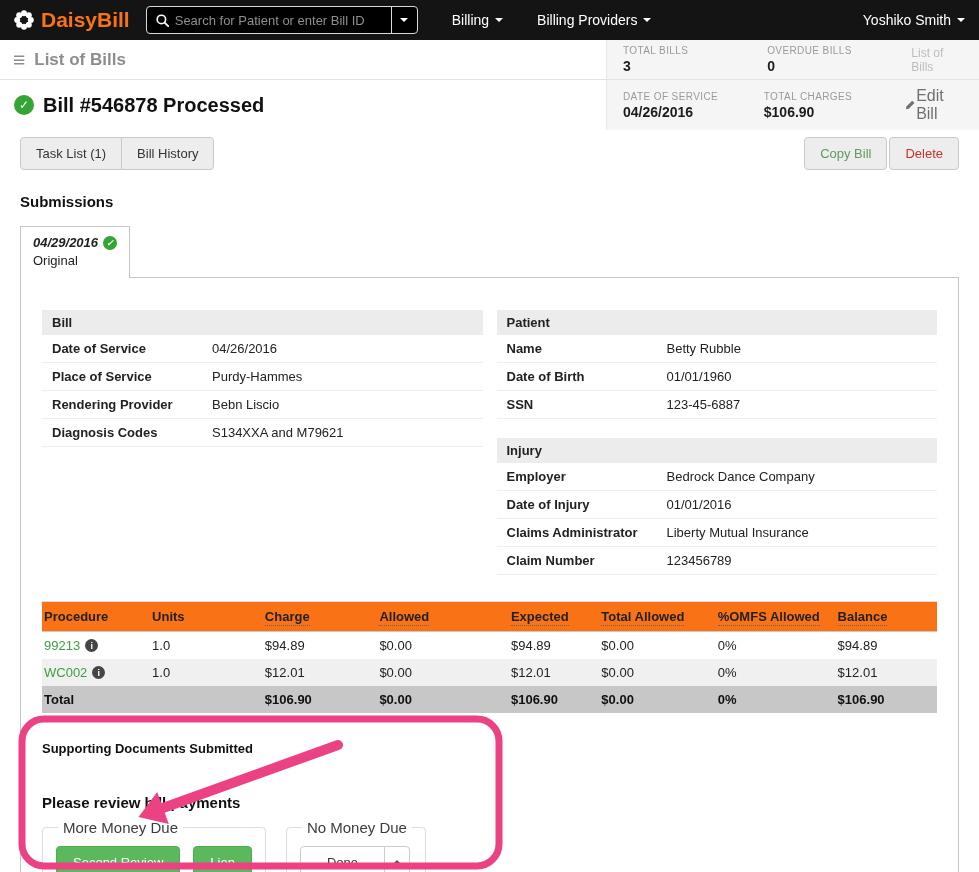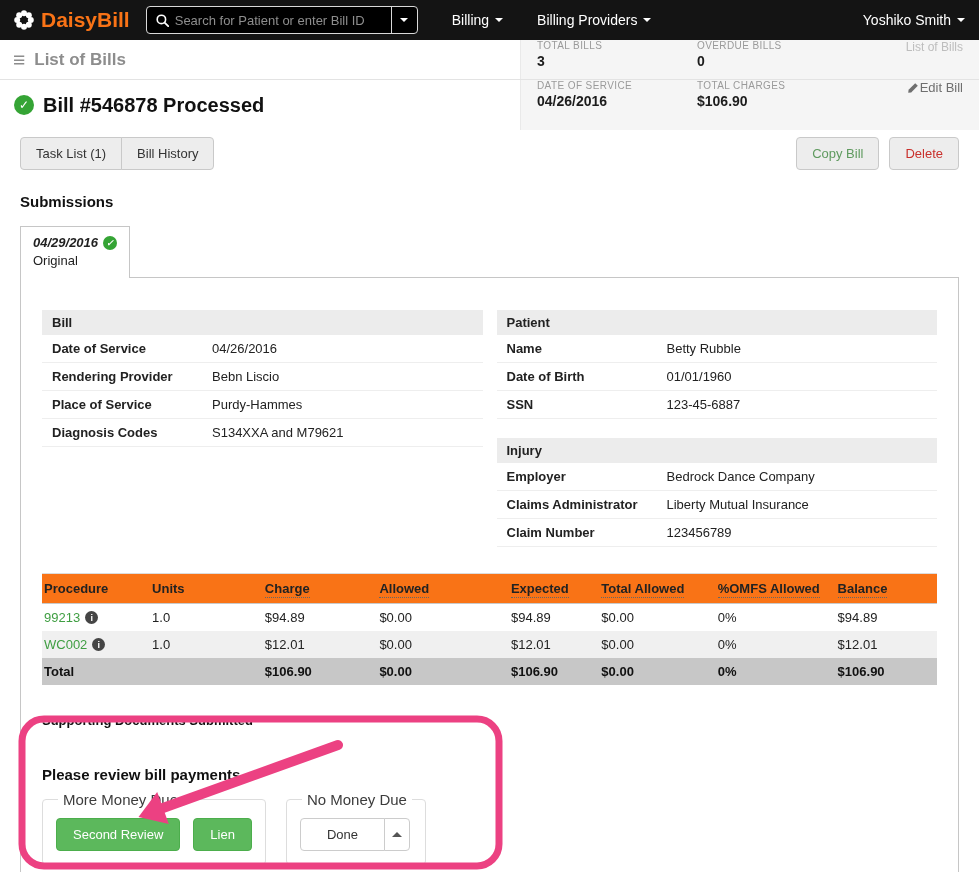--- a/index.html
+++ b/index.html
@@ -22,43 +22,43 @@
     border-right: 4px solid transparent; border-top: 4px solid currentColor; }
   .caret-up { border-top: none; border-bottom: 5px solid currentColor; border-left-width: 5px; border-right-width: 5px; }
   .nav-item { color: #fff; font-size: 14px; display: flex; align-items: center; gap: 6px; margin-left: 34px; cursor: pointer; }
   .nav-user { margin-left: auto; }
 
   
   .subheader { display: flex; height: 40px; border-bottom: 1px solid #e3e3e3; }
   .subheader-left { flex: 1; display: flex; align-items: center; gap: 9px; padding: 0 13px; color: #8d8d8d; }
   .list-icon { font-size: 21px; line-height: 1; color: #8d8d8d; }
   .subheader-title { font-size: 17px; font-weight: 700; }
-  .panel-right { width: 459px; background: #f5f5f5; border-left: 1px solid #e9e9e9;
-    display: flex; align-items: flex-start; padding: 0 16px; }
+  .panel-right { width: 373px; background: #f5f5f5; border-left: 1px solid #e9e9e9;
+    display: flex; align-items: center; padding: 0 16px; }
   .stat { width: 160px; }
   .stat-label { font-size: 10px; color: #9a9a9a; letter-spacing: .4px; }
   .stat-value { font-size: 14px; font-weight: 700; color: #1c1c1c; margin-top: 2px; }
   .breadcrumb { margin-left: auto; font-size: 12px; color: #bdbdbd; }
 
   .billheader { display: flex; height: 50px; }
   .billheader-left { flex: 1; display: flex; align-items: center; gap: 9px; padding: 0 14px; }
   .check-badge { width: 20px; height: 20px; border-radius: 50%; background: #35a435; color: #fff;
     font-size: 12px; display: inline-flex; align-items: center; justify-content: center; flex: none; }
   .bill-title { font-size: 20px; font-weight: 700; color: #111; }
-  .edit-link { margin-left: auto; display: flex; align-items: center; gap: 1px; color: #6f6f6f; font-size: 13px; cursor: pointer; }
+  .edit-link { margin-left: auto; display: flex; align-items: center; gap: 1px; color: #6f6f6f; font-size: 16px; cursor: pointer; }
 
   
   .toolbar { display: flex; align-items: center; padding: 7px 20px 9px; }
   .btn { font-family: inherit; font-size: 13px; color: #333; background: #ededed;
     border: 1px solid #c9c9c9; padding: 8px 15px; cursor: pointer; border-radius: 4px; }
   .btn-group { display: flex; }
   .btn-group .btn { border-radius: 0; margin-left: -1px; }
   .btn-group .btn:first-child { border-radius: 4px 0 0 4px; margin-left: 0; }
   .btn-group .btn:last-child { border-radius: 0 4px 4px 0; }
-  .toolbar-actions { margin-left: auto; display: flex; gap: 10px; }
+  .toolbar-actions { margin-left: auto; display: flex; gap: 2px; }
   .btn-copy { color: #5f9a5f; }
   .btn-delete { color: #c9302c; }
 
   
   .submissions-heading { font-size: 15px; font-weight: 700; margin: 14px 20px 16px; color: #111; }
   .tab-row { padding-left: 20px; }
   .sub-tab { display: inline-block; background: #fff; border: 1px solid #c6c6c6; border-bottom: none;
     padding: 8px 12px 10px; position: relative; z-index: 2; margin-bottom: -1px; cursor: pointer; }
   .sub-tab-date { font-size: 13px; font-weight: 700; display: flex; align-items: center; gap: 5px; font-style: italic; }
   .tab-check { width: 14px; height: 14px; border-radius: 50%; background: #35a435; color: #fff;
@@ -221,28 +221,28 @@
 
   <div class="detail-cols">
 
     <div class="detail-col">
       <div class="sec-header">Bill</div>
       <div class="drow">
         <span class="dlabel">Date of Service</span>
         <span class="dvalue">04/26/2016</span>
       </div>
       <div class="drow">
+        <span class="dlabel">Place of Service</span>
+        <span class="dvalue">Purdy-Hammes</span>
+      </div>
+      <div class="drow">
         <span class="dlabel">Rendering Provider</span>
         <span class="dvalue">Bebn Liscio</span>
       </div>
       <div class="drow">
-        <span class="dlabel">Place of Service</span>
-        <span class="dvalue">Purdy-Hammes</span>
-      </div>
-      <div class="drow">
         <span class="dlabel">Diagnosis Codes</span>
         <span class="dvalue">S134XXA and M79621</span>
       </div>
     </div>
 
     <div class="detail-col">
       <div class="sec-header">Patient</div>
       <div class="drow">
         <span class="dlabel">Name</span>
         <span class="dvalue">Betty Rubble</span>
@@ -255,20 +255,24 @@
         <span class="dlabel">SSN</span>
         <span class="dvalue">123-45-6887</span>
       </div>
 
       <div class="injury-gap"></div>
 
       <div class="sec-header">Injury</div>
       <div class="drow">
         <span class="dlabel">Employer</span>
         <span class="dvalue">Bedrock Dance Company</span>
+      </div>
+      <div class="drow">
+        <span class="dlabel">Date of Injury</span>
+        <span class="dvalue">01/01/2016</span>
       </div>
       <div class="drow">
         <span class="dlabel">Claims Administrator</span>
         <span class="dvalue">Liberty Mutual Insurance</span>
       </div>
       <div class="drow">
         <span class="dlabel">Claim Number</span>
         <span class="dvalue">123456789</span>
       </div>
     </div>

